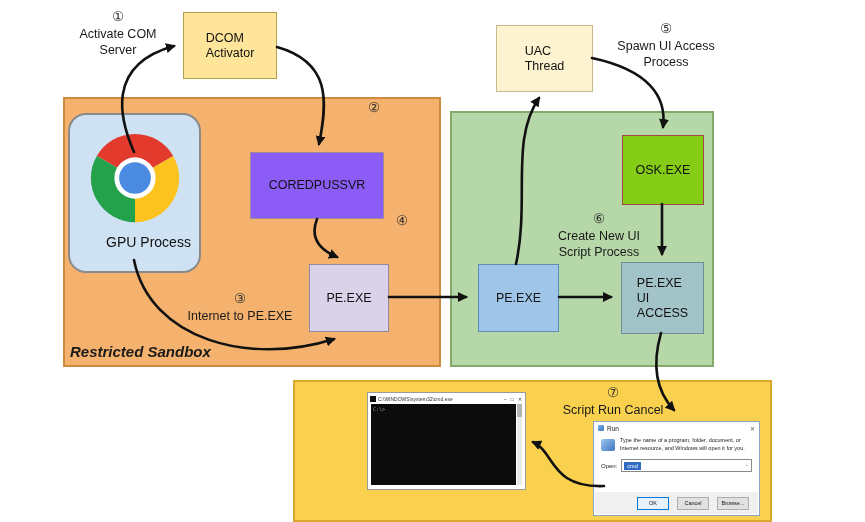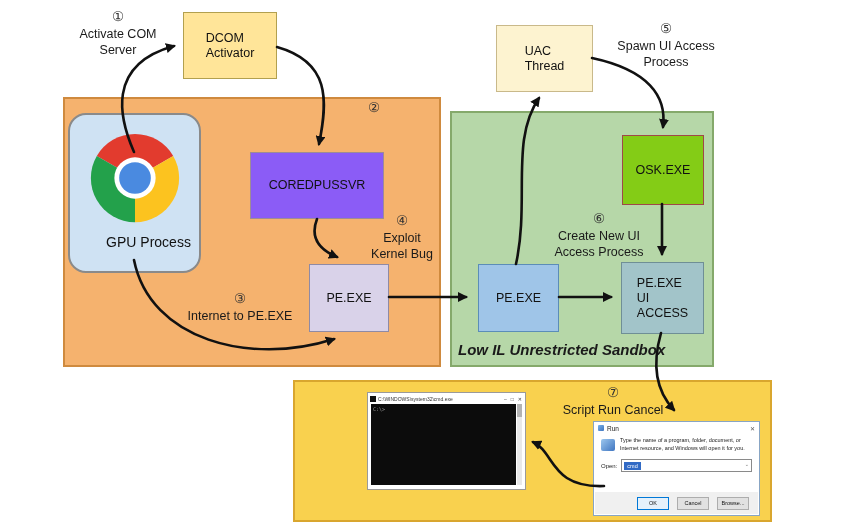--- a/index.html
+++ b/index.html
@@ -78,21 +78,21 @@
 </style>
 </head>
 <body>
 
 <div id="stage">
 
   <div class="sandbox sb-restricted"></div>
   <div class="sandbox sb-lowil"></div>
   <div class="sandbox sb-medium"></div>
 
-  <div class="sandbox-label" style="left:458px;top:341px;">Low IL Unrestricted Sandbox</div>
+  <div class="sandbox-label" style="left:70px;top:343px;">Restricted Sandbox</div>
 
   <div class="node n-dcom prelines">DCOM
 Activator</div>
   <div class="node n-uac prelines">UAC
 Thread</div>
 
   <div class="node n-gpu">
     <svg class="chrome-logo" viewBox="0 0 100 100">
       <path d="M50,50 L10.2,27 A46,46 0 0 1 89.8,27 Z" fill="#e23b2e"></path>
       <path d="M50,50 L89.8,27 A46,46 0 0 1 50,96 Z" fill="#fcc31f"></path>
@@ -118,32 +118,30 @@
   </div>
   <div class="step st2">
     <span class="num">②</span>
   </div>
   <div class="step st3">
     <span class="num">③</span>
     <span class="prelines">Internet to PE.EXE</span>
   </div>
   <div class="step st4">
     <span class="num">④</span>
-    <span class="prelines">Exploit
-Kernel Bug</span>
   </div>
   <div class="step st5">
     <span class="num">⑤</span>
     <span class="prelines">Spawn UI Access
 Process</span>
   </div>
   <div class="step st6">
     <span class="num">⑥</span>
     <span class="prelines">Create New UI
-Access Process</span>
+Script Process</span>
   </div>
   <div class="step st7">
     <span class="num">⑦</span>
     <span class="prelines">Script Run Cancel</span>
   </div>
 
   <div class="abs cmd-window">
     <div class="cmd-titlebar">
       <span class="cmd-icon"></span>
       <span class="cmd-title">C:\WINDOWS\system32\cmd.exe</span>

